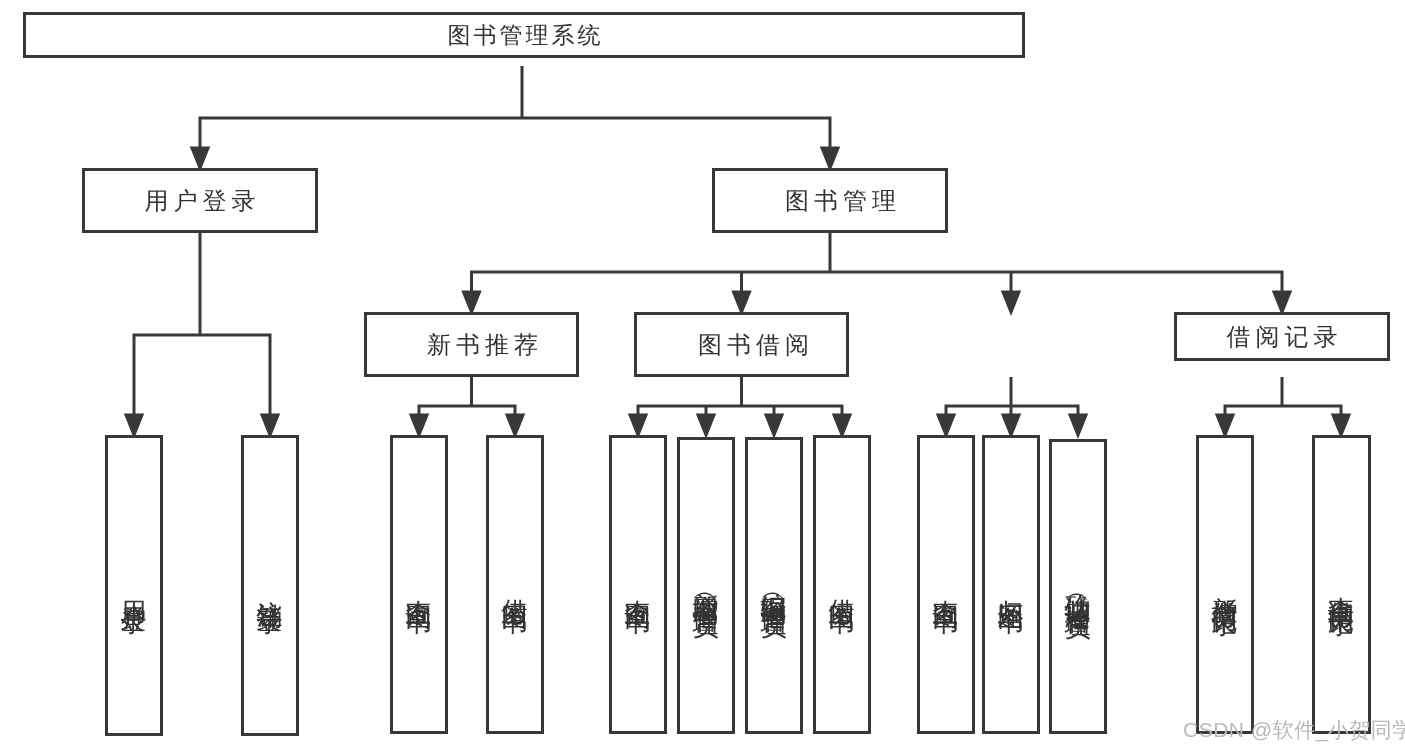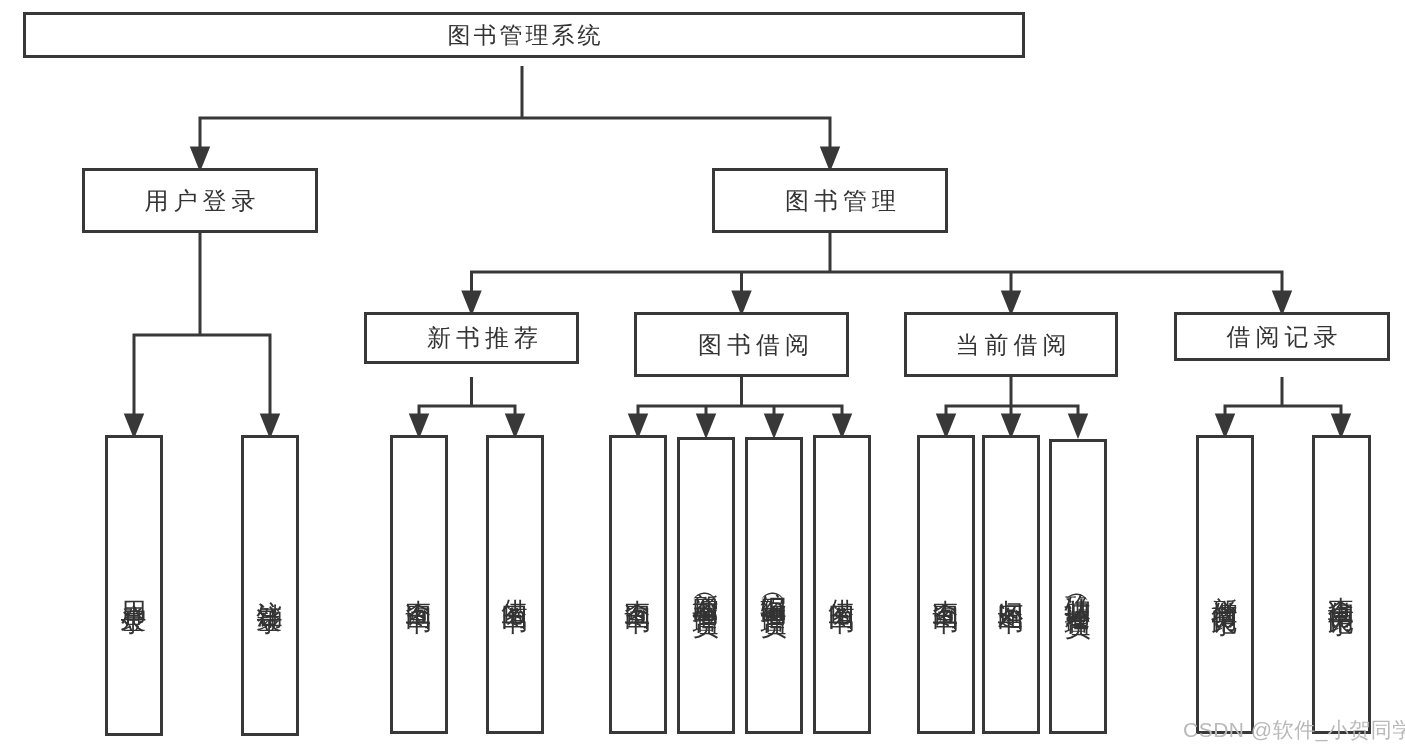--- a/index.html
+++ b/index.html
@@ -120,28 +120,25 @@
     <span class="hlabel root-label">图书管理系统</span>
   </div>
 
   <div class="box" style="left:82px; top:168px; width:236px; height:65px;">
     <span class="hlabel">用户登录</span>
   </div>
   <div class="box" style="left:712px; top:168px; width:236px; height:65px;padding-left:21px;">
     <span class="hlabel">图书管理</span>
   </div>
 
-  <div class="box" style="left:364px; top:312px; width:215px; height:52px;padding-left:22px;">
+  <div class="box" style="left:364px; top:312px; width:215px; height:65px;padding-left:22px;">
     <span class="hlabel">新书推荐</span>
   </div>
   <div class="box" style="left:634px; top:312px; width:215px; height:65px;padding-left:24px;">
     <span class="hlabel">图书借阅</span>
-  </div>
-  <div class="box" style="left:904px; top:312px; width:214px; height:65px;">
-    <span class="hlabel">当前借阅</span>
   </div>
   <div class="box" style="left:1174px; top:312px; width:216px; height:49px;">
     <span class="hlabel">借阅记录</span>
   </div>
 
   <div class="box" style="left:105px; top:435px; width:58px; height:301px;">
     <span class="vlabel">用户登录</span>
   </div>
   <div class="box" style="left:241px; top:435px; width:58px; height:301px;">
     <span class="vlabel">注销登录</span>

